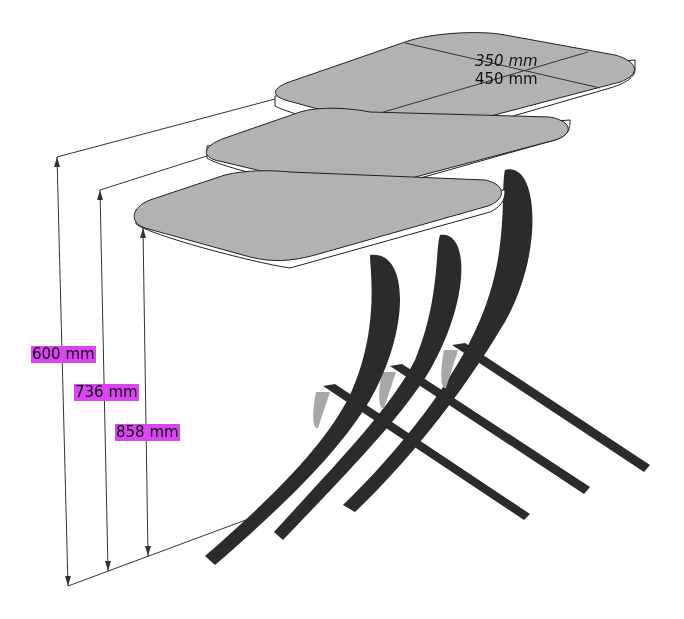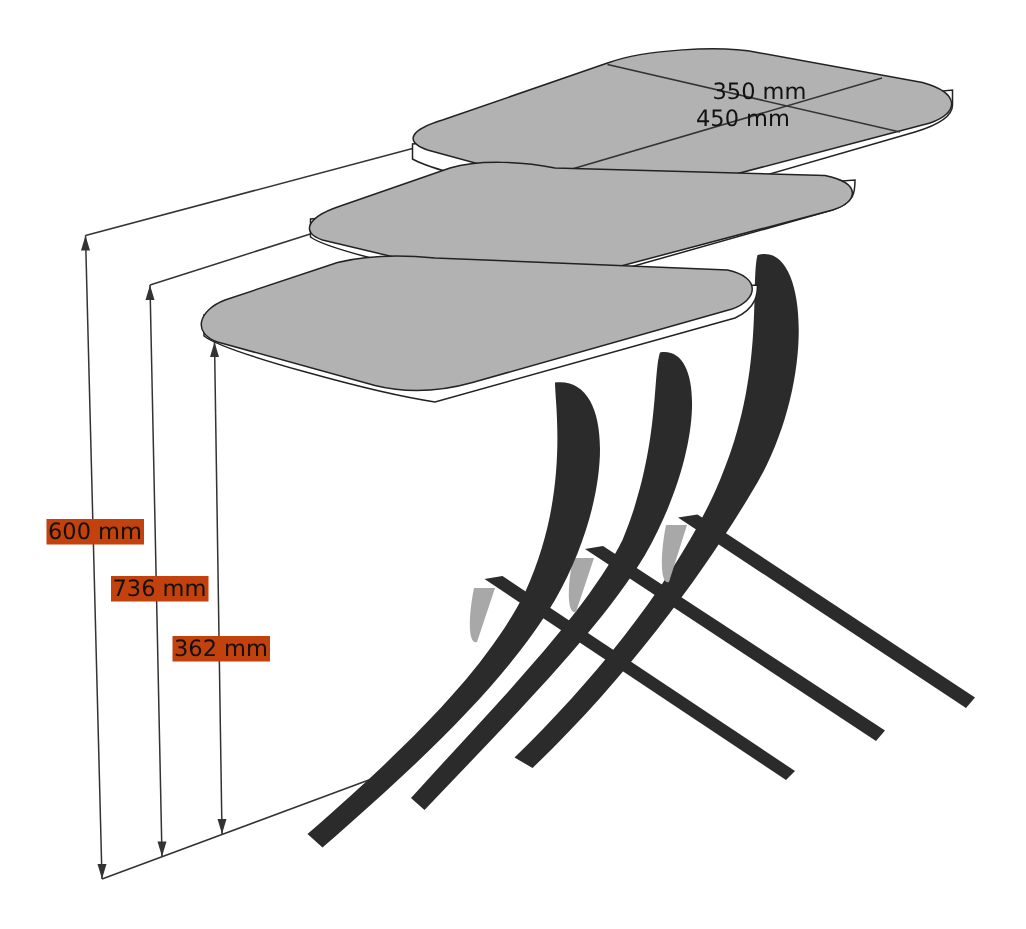--- a/index.html
+++ b/index.html
@@ -1,19 +1,19 @@
 <!DOCTYPE html>
 <html><head>
 <meta charset="utf-8">
 <style>
   html, body { margin: 0; padding: 0; background: #ffffff; }
   body { width: 684px; height: 619px; overflow: hidden; font-family: "DejaVu Sans", sans-serif; }
   #stage { position: relative; width: 684px; height: 619px; }
   svg { position: absolute; left: 0; top: 0; }
-  .dim-label { position: absolute; font-family: "DejaVu Sans", sans-serif; font-size: 15px; color: #111; background: #c2410c; padding: 0 1px; line-height: 17px; white-space: nowrap; }
+  .dim-label { position: absolute; font-family: "DejaVu Sans", sans-serif; font-size: 15px; color: #111; background: #d946ef; padding: 0 1px; line-height: 17px; white-space: nowrap; }
   .dim-label.top { background: transparent; }
 </style>
 </head>
 <body>
 
 <div id="stage">
   <svg width="684" height="619" viewBox="0 0 684 619">
 
     <g stroke="#333" stroke-width="1" fill="none">
 
@@ -68,18 +68,18 @@
       <path d="M207,146 L207,158 C220,168 320,190 360,195 L555,140 C570,135 570,128 570,120 Z" fill="#fff" stroke="#222" stroke-width="1"></path>
       <path d="M225,138 L300,112 C320,106 350,108 370,112 L550,117 C575,122 572,135 555,140 L385,185 C360,190 340,190 320,185 L215,160 C200,155 205,145 225,138 Z" fill="#b2b2b2" stroke="#222" stroke-width="1"></path>
     </g>
 
     <g>
       <path d="M136,210 L136,224 C150,235 250,262 290,268 L490,212 C505,205 505,195 505,190 Z" fill="#fff" stroke="#222" stroke-width="1"></path>
       <path d="M150,200 L225,175 C245,170 270,170 290,172 L485,180 C508,185 505,200 488,206 L315,255 C290,262 270,262 250,257 L145,228 C128,222 132,207 150,200 Z" fill="#b2b2b2" stroke="#222" stroke-width="1"></path>
     </g>
   </svg>
 
-  <span class="dim-label top" style="left:474px; top:53px;">350 mm</span>
-  <span class="dim-label top" style="left:463px; top:71px;">450 mm</span>
+  <span class="dim-label top" style="left:474px; top:53px;font-style:italic;">350 mm</span>
+  <span class="dim-label top" style="left:474px; top:71px;">450 mm</span>
   <span class="dim-label" style="left:31px; top:346px;">600 mm</span>
   <span class="dim-label" style="left:74px; top:384px;">736 mm</span>
-  <span class="dim-label" style="left:115px; top:424px;">362 mm</span>
+  <span class="dim-label" style="left:115px; top:424px;">858 mm</span>
 </div>
 
 </body></html>

